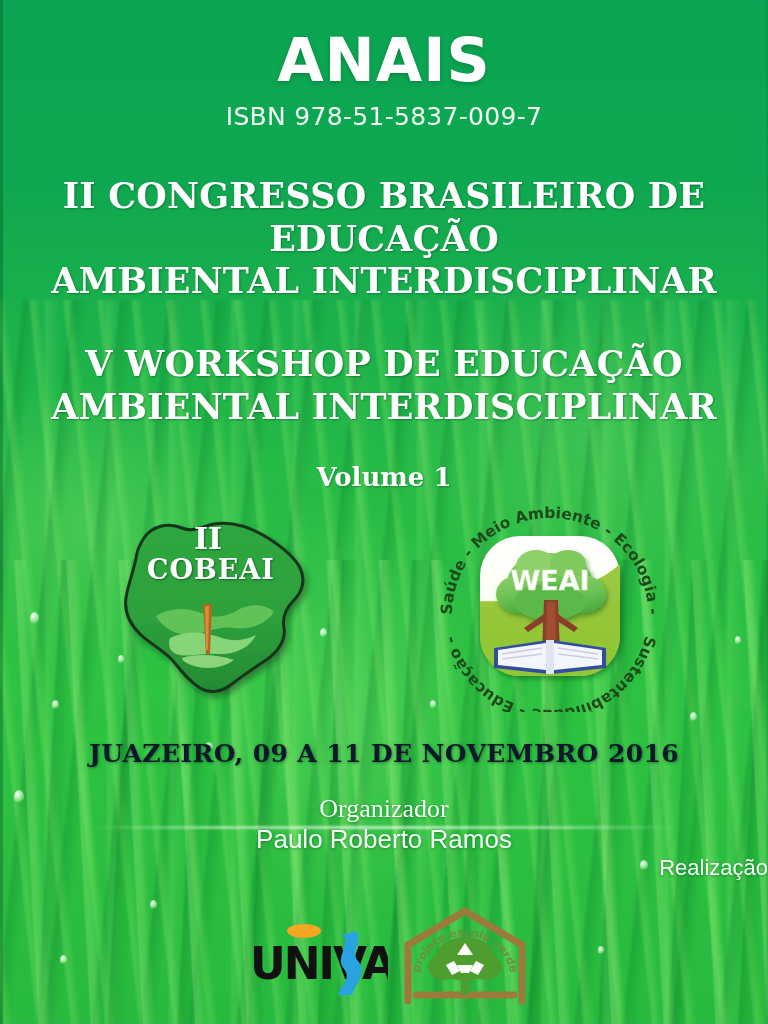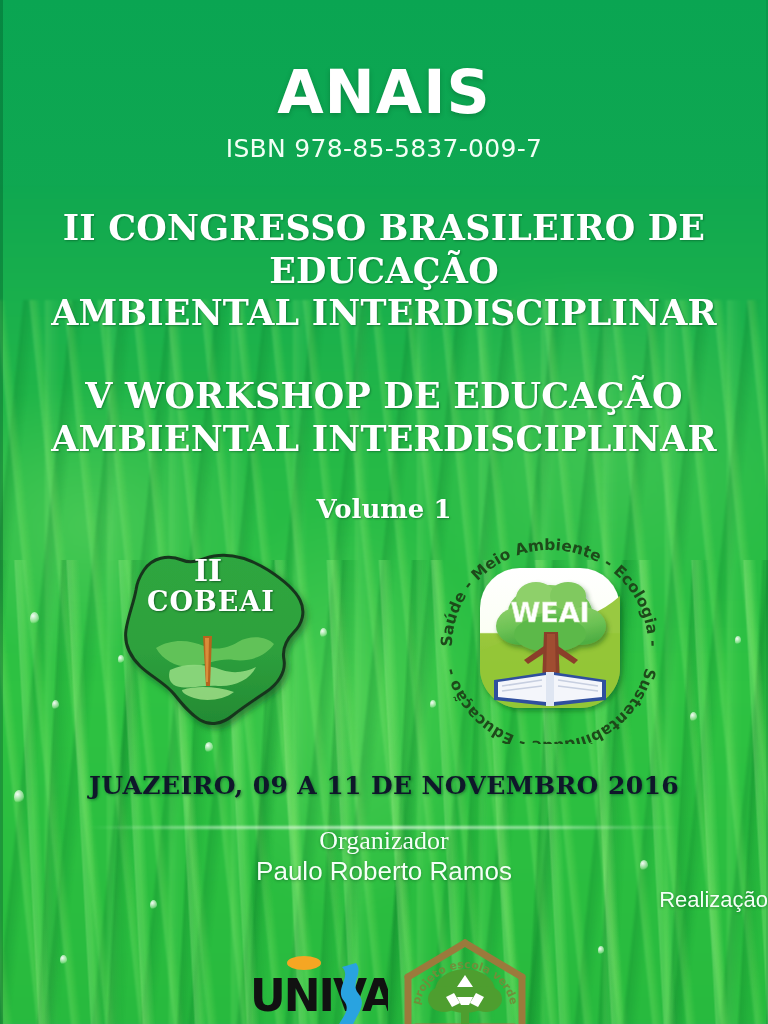--- a/index.html
+++ b/index.html
@@ -78,21 +78,21 @@
     position:absolute; inset:0; z-index:6; pointer-events:none;
     box-shadow:inset 3px 0 0 rgba(0,70,30,.30), inset -2px 0 0 rgba(0,70,30,.12);
   }
   .content { position:relative; z-index:10; width:768px; height:1024px; }
 
   
   .anais {
     text-align:center; color:#ffffff;
     font-family:"DejaVu Sans", sans-serif;
     font-weight:bold; font-size:60px; letter-spacing:1px;
-    padding-top:62px; line-height:1;
+    padding-top:30px; line-height:1;
     text-shadow:0 2px 5px rgba(0,60,25,.30);
   }
   .isbn {
     text-align:center; color:#f2fff5;
     font-family:"DejaVu Sans", sans-serif;
     font-size:25px; font-weight:400; letter-spacing:.3px;
     margin-top:12px;
   }
 
   .title-block { text-align:center; margin-top:44px; }
@@ -194,21 +194,21 @@
     <i style="left:150px; top:900px; width:7px;  height:10px;"></i>
     <i style="left:598px; top:946px; width:6px;  height:9px;"></i>
     <i style="left:60px;  top:955px; width:7px;  height:10px;"></i>
   </div>
 
   <div class="vig"></div>
 
   <div class="content">
 
     <div class="anais">ANAIS</div>
-    <div class="isbn">ISBN 978-85-5837-009-7</div>
+    <div class="isbn">ISBN 978-51-5837-009-7</div>
 
     <div class="title-block">
       <div class="title-line">II CONGRESSO BRASILEIRO DE EDUCAÇÃO</div>
       <div class="title-line">AMBIENTAL INTERDISCIPLINAR</div>
     </div>
 
     <div class="title-block second">
       <div class="title-line">V WORKSHOP DE EDUCAÇÃO</div>
       <div class="title-line">AMBIENTAL INTERDISCIPLINAR</div>
     </div>

